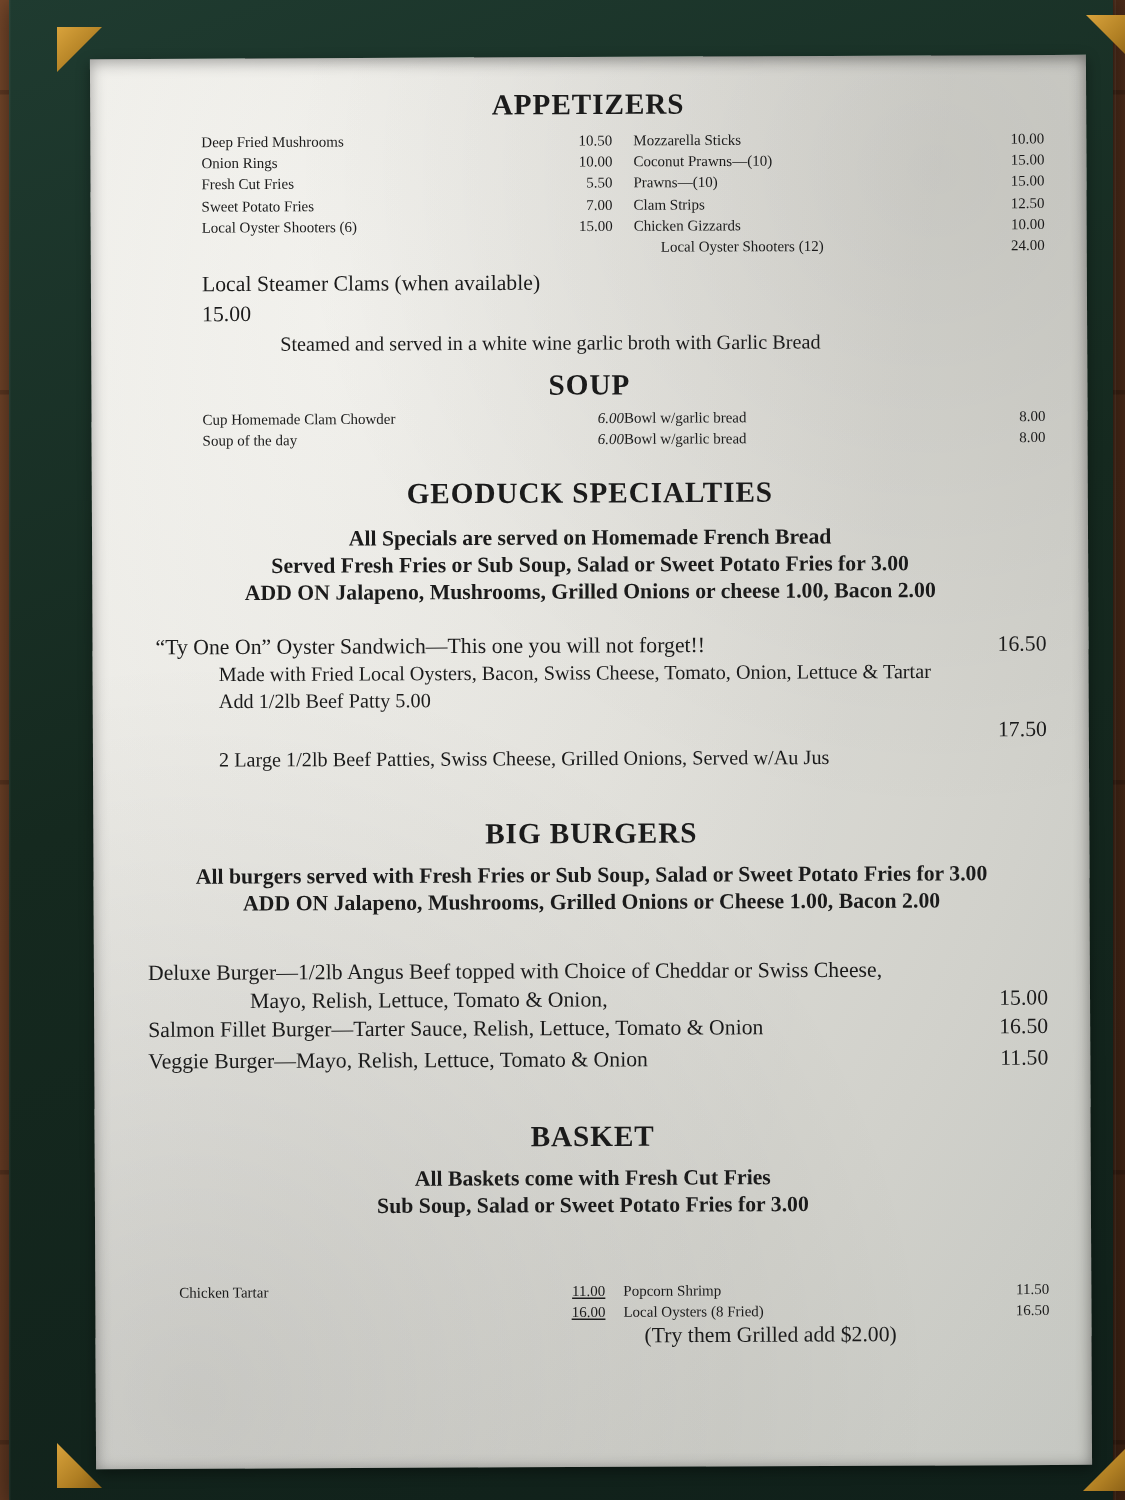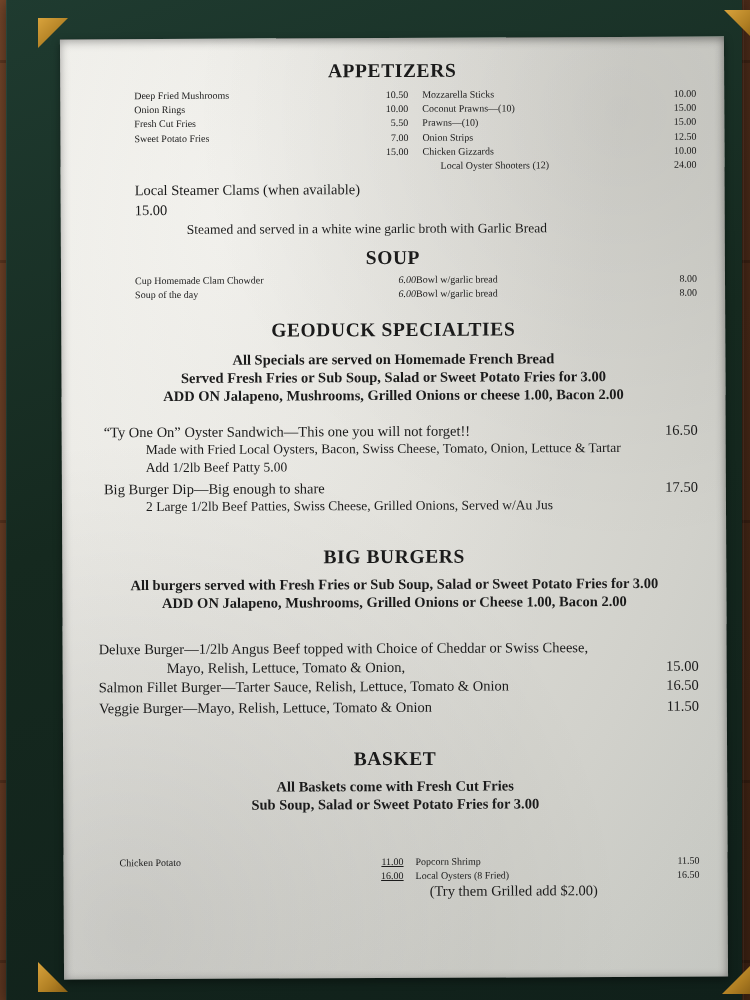--- a/index.html
+++ b/index.html
@@ -234,20 +234,21 @@
             <span class="nm">Fresh Cut Fries</span>
             <span class="sp"></span>
             <span class="pr">5.50</span>
           </div>
           <div class="row">
             <span class="nm">Sweet Potato Fries</span>
             <span class="sp"></span>
             <span class="pr">7.00</span>
           </div>
           <div class="row">
+            <span class="nm">Local Oyster Shooters (6)</span>
             <span class="sp"></span>
             <span class="pr">15.00</span>
           </div>
         </div>
         <div class="col right">
           <div class="row">
             <span class="nm">Mozzarella Sticks</span>
             <span class="sp"></span>
             <span class="pr">10.00</span>
           </div>
@@ -255,21 +256,21 @@
             <span class="nm">Coconut Prawns—(10)</span>
             <span class="sp"></span>
             <span class="pr">15.00</span>
           </div>
           <div class="row">
             <span class="nm">Prawns—(10)</span>
             <span class="sp"></span>
             <span class="pr">15.00</span>
           </div>
           <div class="row">
-            <span class="nm">Onion Strips</span>
+            <span class="nm">Clam Strips</span>
             <span class="sp"></span>
             <span class="pr">12.50</span>
           </div>
           <div class="row">
             <span class="nm">Chicken Gizzards</span>
             <span class="sp"></span>
             <span class="pr">10.00</span>
           </div>
           <div class="row indent1">
             <span class="nm">Local Oyster Shooters (12)</span>
@@ -323,21 +324,20 @@
 
         <div class="spec-item">
           <span class="nm">“Ty One On” Oyster Sandwich—This one you will not forget!!</span>
           <span class="sp"></span>
           <span class="pr">16.50</span>
         </div>
         <div class="spec-desc">Made with Fried Local Oysters, Bacon, Swiss Cheese, Tomato, Onion, Lettuce &amp; Tartar</div>
         <div class="spec-desc more">Add 1/2lb Beef Patty  5.00</div>
 
         <div class="spec-item">
-          <span class="nm">Big Burger Dip—Big enough to share</span>
           <span class="sp"></span>
           <span class="pr">17.50</span>
         </div>
         <div class="spec-desc">2 Large 1/2lb Beef Patties, Swiss Cheese, Grilled Onions, Served w/Au Jus</div>
       </div>
 
       <h2 class="section" style="margin-top:30px;">BIG BURGERS</h2>
       <div class="burgers" style="margin-top:8px;">
         <div class="note-line">All burgers served with Fresh Fries or Sub Soup, Salad or  Sweet Potato Fries for 3.00</div>
         <div class="note-line">ADD ON Jalapeno, Mushrooms, Grilled Onions or Cheese 1.00, Bacon 2.00</div>
@@ -367,21 +367,21 @@
       </div>
 
       <h2 class="section" style="margin-top:30px;">BASKET</h2>
       <div class="basket" style="margin-top:8px;">
         <div class="note-line">All Baskets come with Fresh Cut Fries</div>
         <div class="note-line">Sub Soup, Salad  or Sweet Potato Fries for 3.00</div>
 
         <div class="basket-grid">
           <div class="col left">
             <div class="row">
-              <span class="nm">Chicken Potato</span>
+              <span class="nm">Chicken Tartar</span>
               <span class="sp"></span>
               <span class="pr">11.00</span>
             </div>
             <div class="row">
               <span class="sp"></span>
               <span class="pr">16.00</span>
             </div>
           </div>
           <div class="col right">
             <div class="row">

